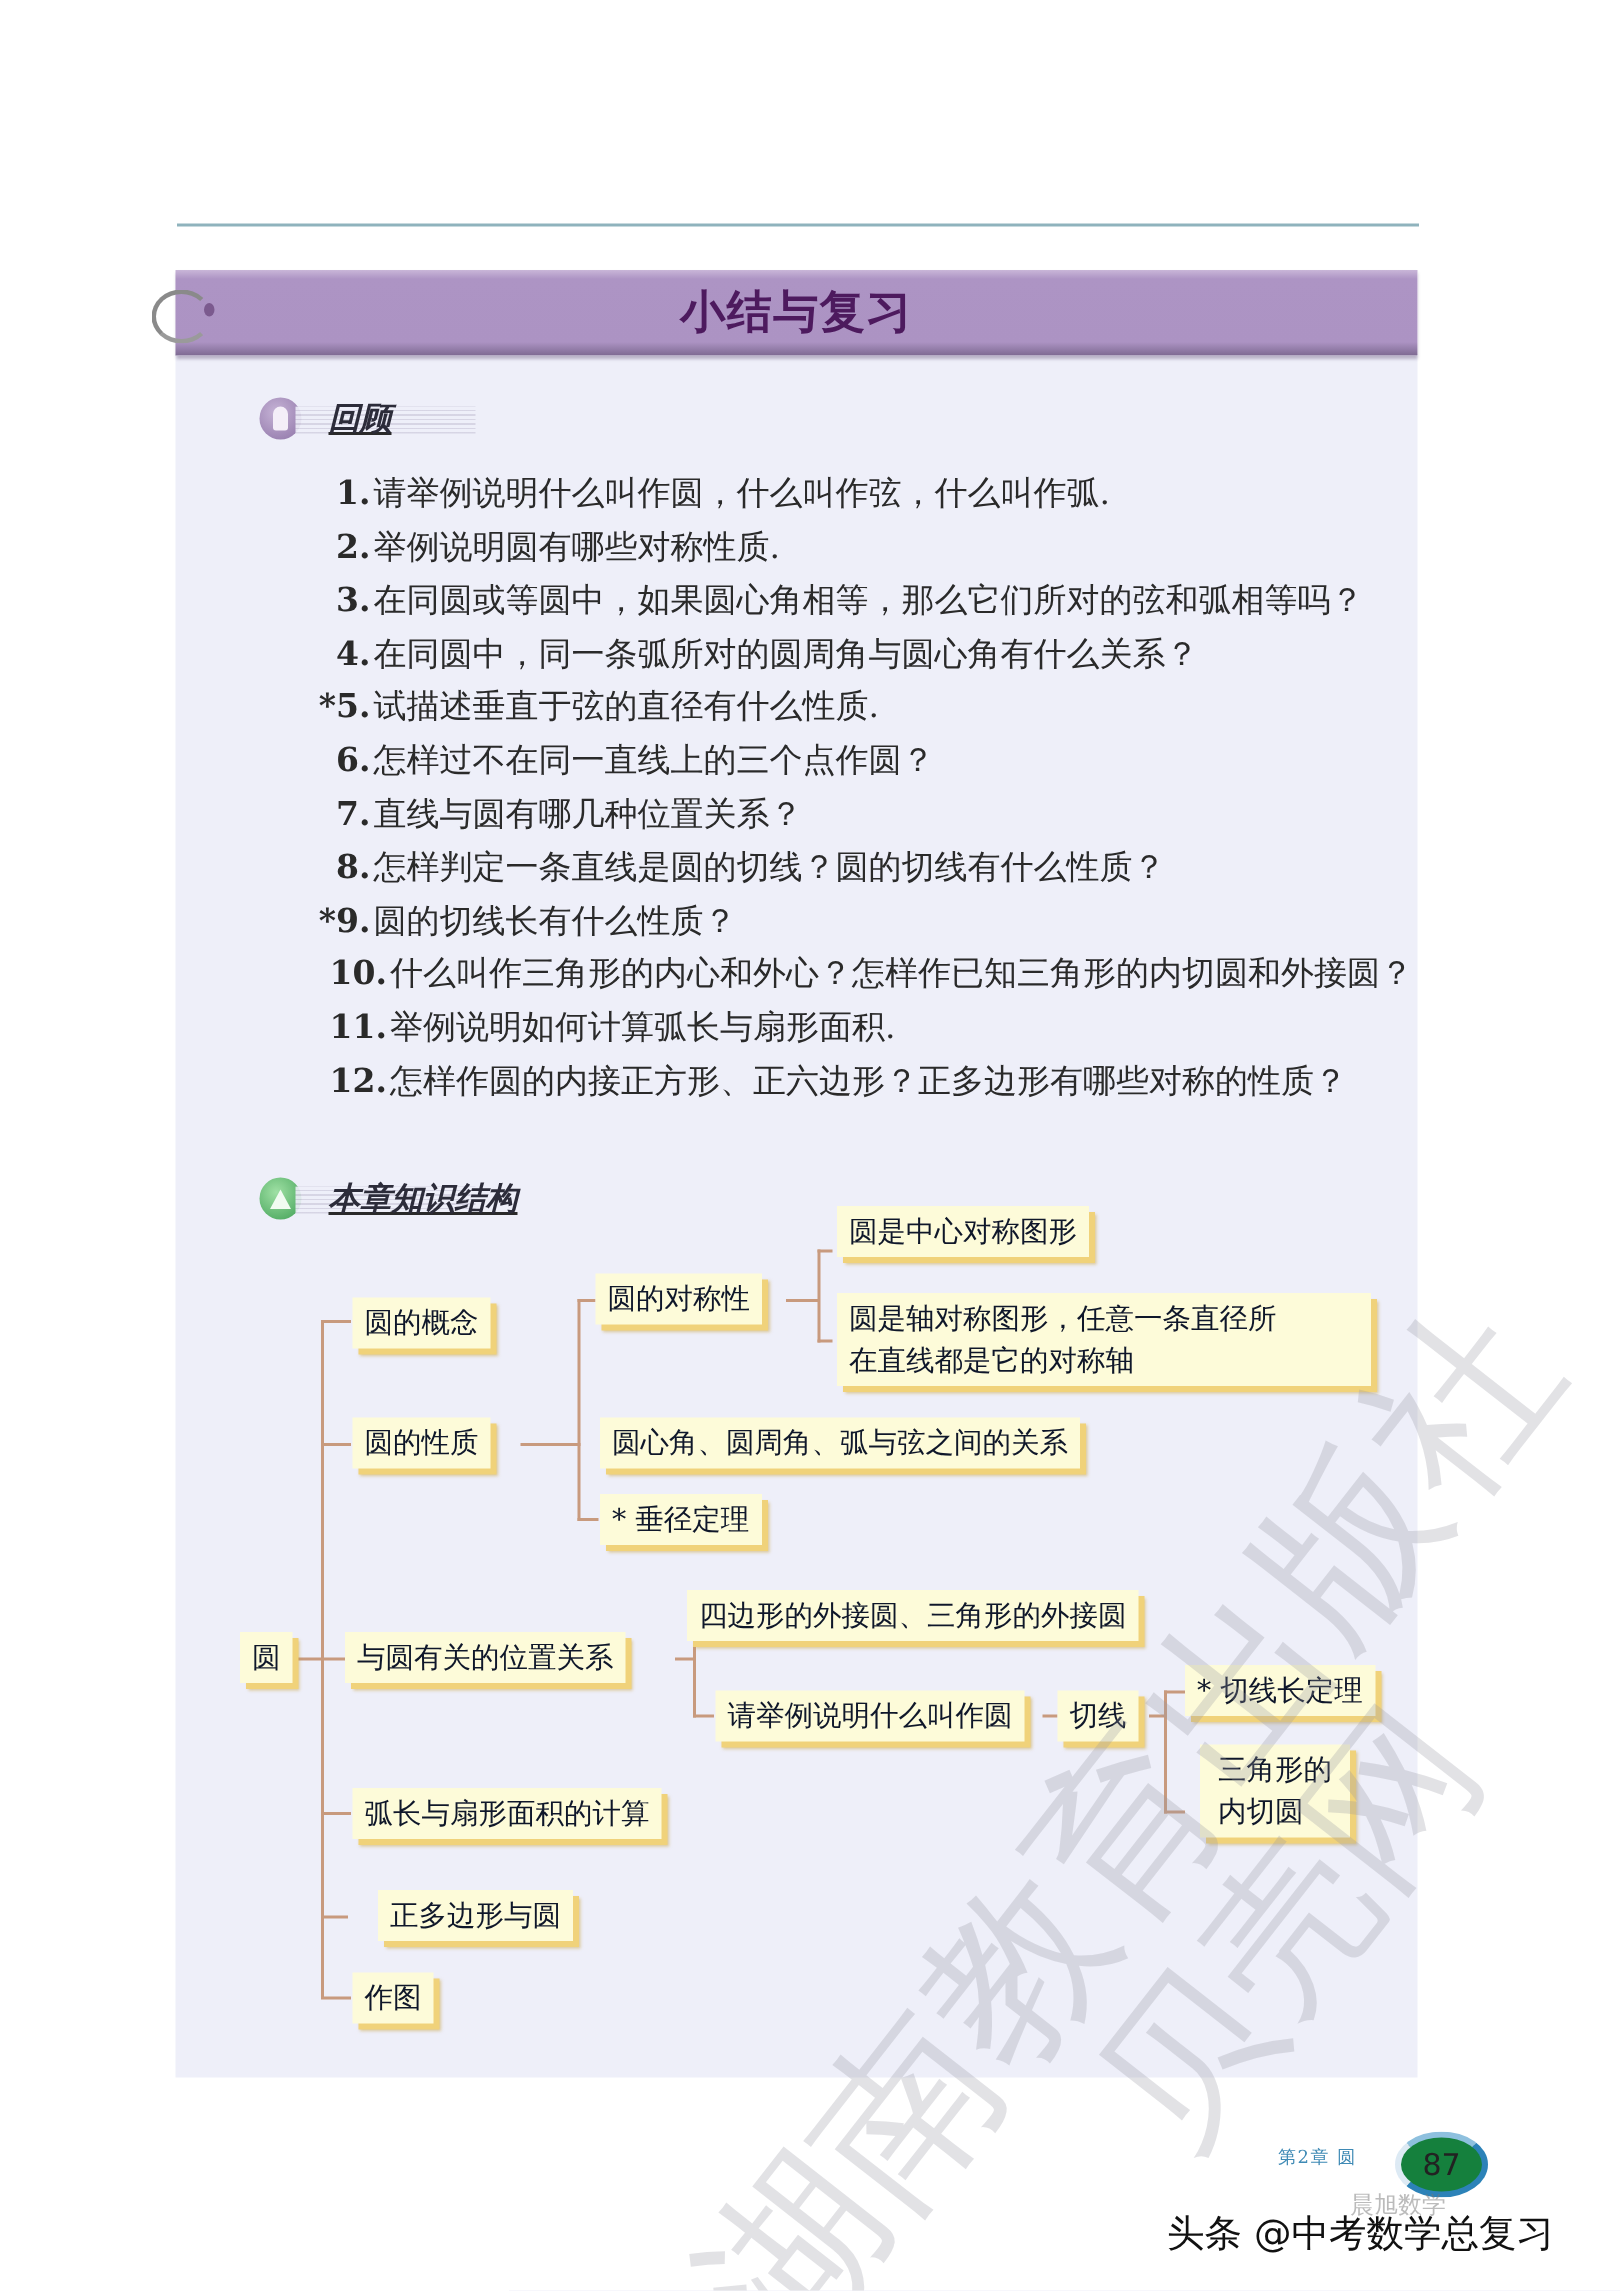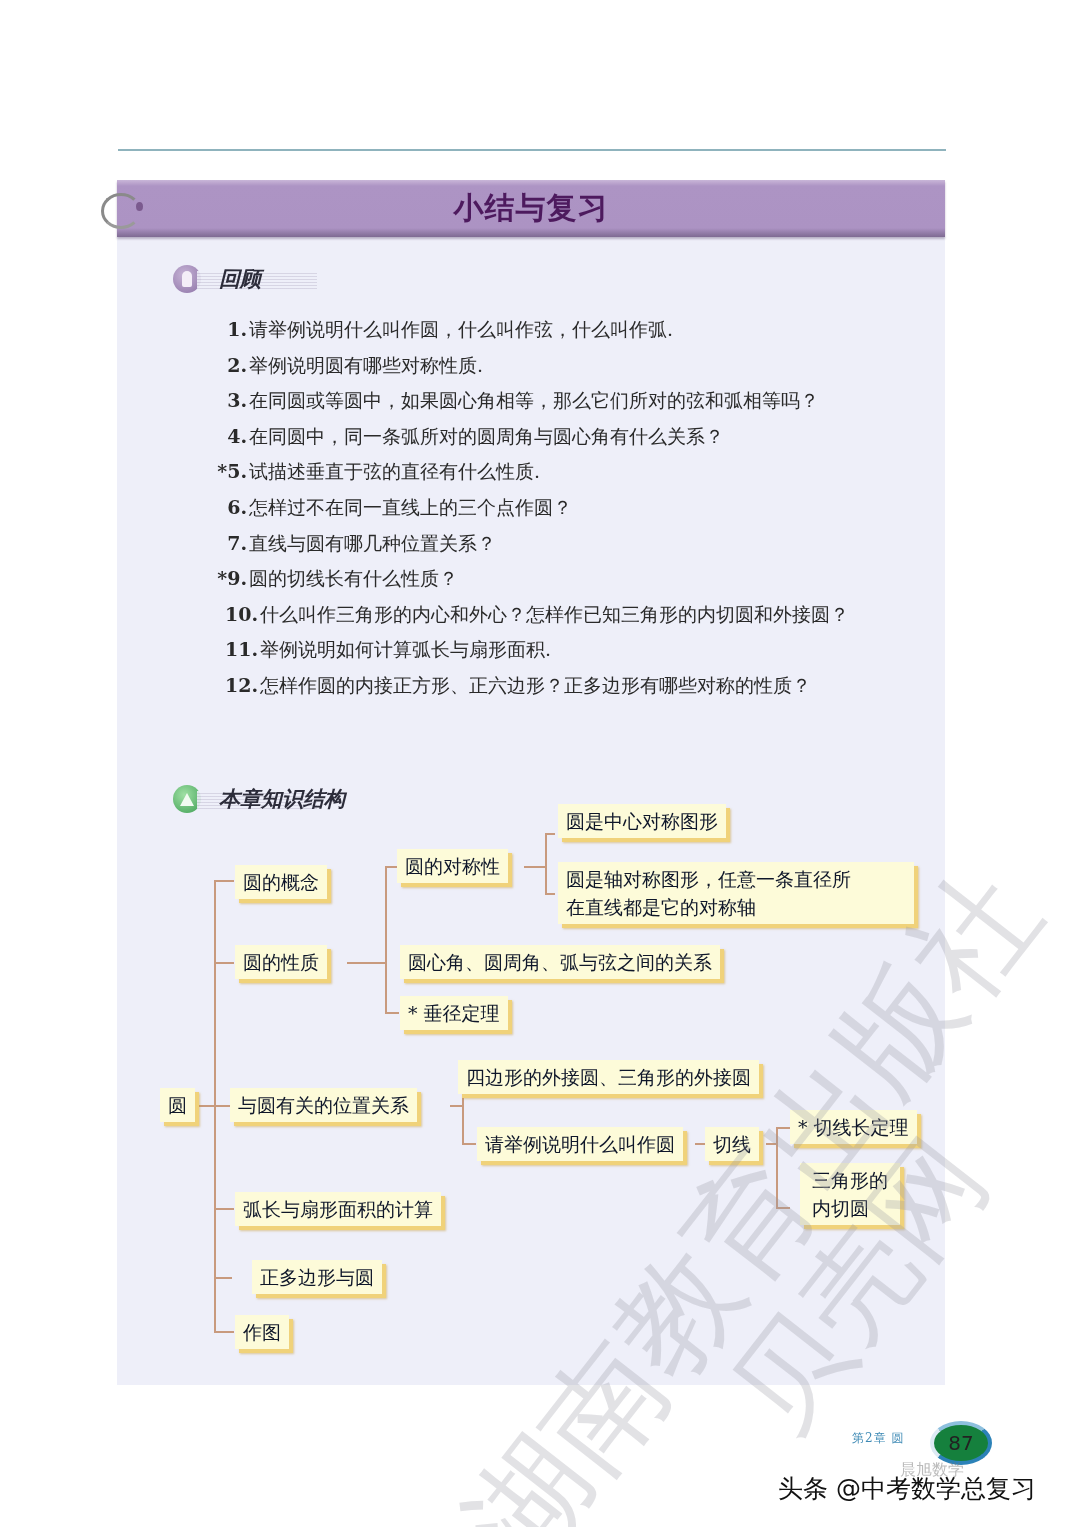--- a/index.html
+++ b/index.html
@@ -9,35 +9,35 @@
   .panel { position:absolute; left:117px; top:236px; width:828px; height:1149px; background:#eeeff9; }
   .banner { position:absolute; left:117px; top:180px; width:828px; height:57px;
             background:linear-gradient(#c9b6d8 0, #ad94c4 6px, #ac93c3 48px, #7e6a92 57px);
             box-shadow:0 2px 2px rgba(80,60,100,0.35); }
   .banner-title { position:absolute; left:0; right:0; top:8px; text-align:center;
                   font-family:"DejaVu Sans","Liberation Sans",sans-serif; font-weight:bold;
                   font-size:30px; color:#4d1a5e; letter-spacing:1px; }
   .ring { position:absolute; left:101px; top:193px; width:34px; height:30px; border:3px solid #8a8a8a;
           border-right-color:transparent; border-bottom-color:#9a9a9a; border-radius:50%; }
   .ring-dot { position:absolute; left:136px; top:202px; width:7px; height:9px; border-radius:50%; background:#7b5a8e; }
-  .section-head { position:absolute; display:flex; align-items:center; }
+  .section-head { position:absolute; display:flex; align-items:center;text-decoration:underline; }
   .section-icon { width:28px; height:28px; border-radius:50%; position:relative; flex:none; }
   .icon-review { background:radial-gradient(circle at 40% 35%, #c6b3d6, #8d73a6); }
   .icon-structure { background:radial-gradient(circle at 40% 35%, #9fe0a4, #3f9f54); }
   .icon-review::after { content:""; position:absolute; left:9px; top:6px; width:10px; height:16px;
                         background:#f4eef8; border-radius:5px 5px 2px 2px; }
   .icon-structure::after { content:""; position:absolute; left:7px; top:8px; width:0; height:0;
                            border-left:7px solid transparent; border-right:7px solid transparent;
                            border-bottom:13px solid #f1fbf1; }
   .section-stripes { position:absolute; left:24px; top:6px; width:120px; height:18px;
           background:repeating-linear-gradient(#eeeff9 0 2px, #d4d2e2 2px 3px); opacity:0.9; }
   .section-title { position:relative; margin-left:18px; font-family:"DejaVu Sans","Liberation Sans",sans-serif;
                    font-style:italic; font-weight:bold; font-size:21px; color:#2c2c3a; }
   .questions { position:absolute; left:200px; top:312px; width:730px; list-style:none; margin:0; padding:0; }
-  .q { height:35.6px; line-height:35.6px; font-size:19px; white-space:nowrap; }
+  .q { height:35.6px; line-height:35.6px; font-size:22px; white-space:nowrap; }
   .qnum { display:inline-block; width:47px; text-align:right; font-weight:bold; margin-right:2px; }
   .q.wide .qnum { width:58px; }
 
   .node { position:absolute; background:#fdfbd9; font-size:19px; line-height:28px; padding:3px 8px;
           box-shadow:4px 4px 0 #f0d27a, 5px 5px 2px rgba(200,160,60,0.5); white-space:nowrap; color:#0f172a; }
   .line { position:absolute; background:#c89a7e; }
   .watermark { position:absolute; font-family:"DejaVu Sans","Liberation Sans",sans-serif; color:rgba(150,150,160,0.28);
                font-size:120px; transform-origin:left top; white-space:nowrap; pointer-events:none; }
   .footer-chapter { position:absolute; left:852px; top:1430px; font-size:12px; color:#3f8ab5; letter-spacing:1px; }
   .page-badge { position:absolute; left:930px; top:1421px; width:54px; height:36px; border-radius:50%;
@@ -68,20 +68,21 @@
 </div>
 
 <ul class="questions">
   <li class="q"><span class="qnum">1.</span><span>请举例说明什么叫作圆，什么叫作弦，什么叫作弧.</span></li>
   <li class="q"><span class="qnum">2.</span><span>举例说明圆有哪些对称性质.</span></li>
   <li class="q"><span class="qnum">3.</span><span>在同圆或等圆中，如果圆心角相等，那么它们所对的弦和弧相等吗？</span></li>
   <li class="q"><span class="qnum">4.</span><span>在同圆中，同一条弧所对的圆周角与圆心角有什么关系？</span></li>
   <li class="q"><span class="qnum">*5.</span><span>试描述垂直于弦的直径有什么性质.</span></li>
   <li class="q"><span class="qnum">6.</span><span>怎样过不在同一直线上的三个点作圆？</span></li>
   <li class="q"><span class="qnum">7.</span><span>直线与圆有哪几种位置关系？</span></li>
+  <li class="q"><span class="qnum">8.</span><span>怎样判定一条直线是圆的切线？圆的切线有什么性质？</span></li>
   <li class="q"><span class="qnum">*9.</span><span>圆的切线长有什么性质？</span></li>
   <li class="q wide"><span class="qnum">10.</span><span>什么叫作三角形的内心和外心？怎样作已知三角形的内切圆和外接圆？</span></li>
   <li class="q wide"><span class="qnum">11.</span><span>举例说明如何计算弧长与扇形面积.</span></li>
   <li class="q wide"><span class="qnum">12.</span><span>怎样作圆的内接正方形、正六边形？正多边形有哪些对称的性质？</span></li>
 </ul>
 
 <div class="section-head" style="left:173px; top:785px;">
   <div class="section-icon icon-structure"></div>
   <div class="section-stripes"></div>
   <div class="section-title">本章知识结构</div>

